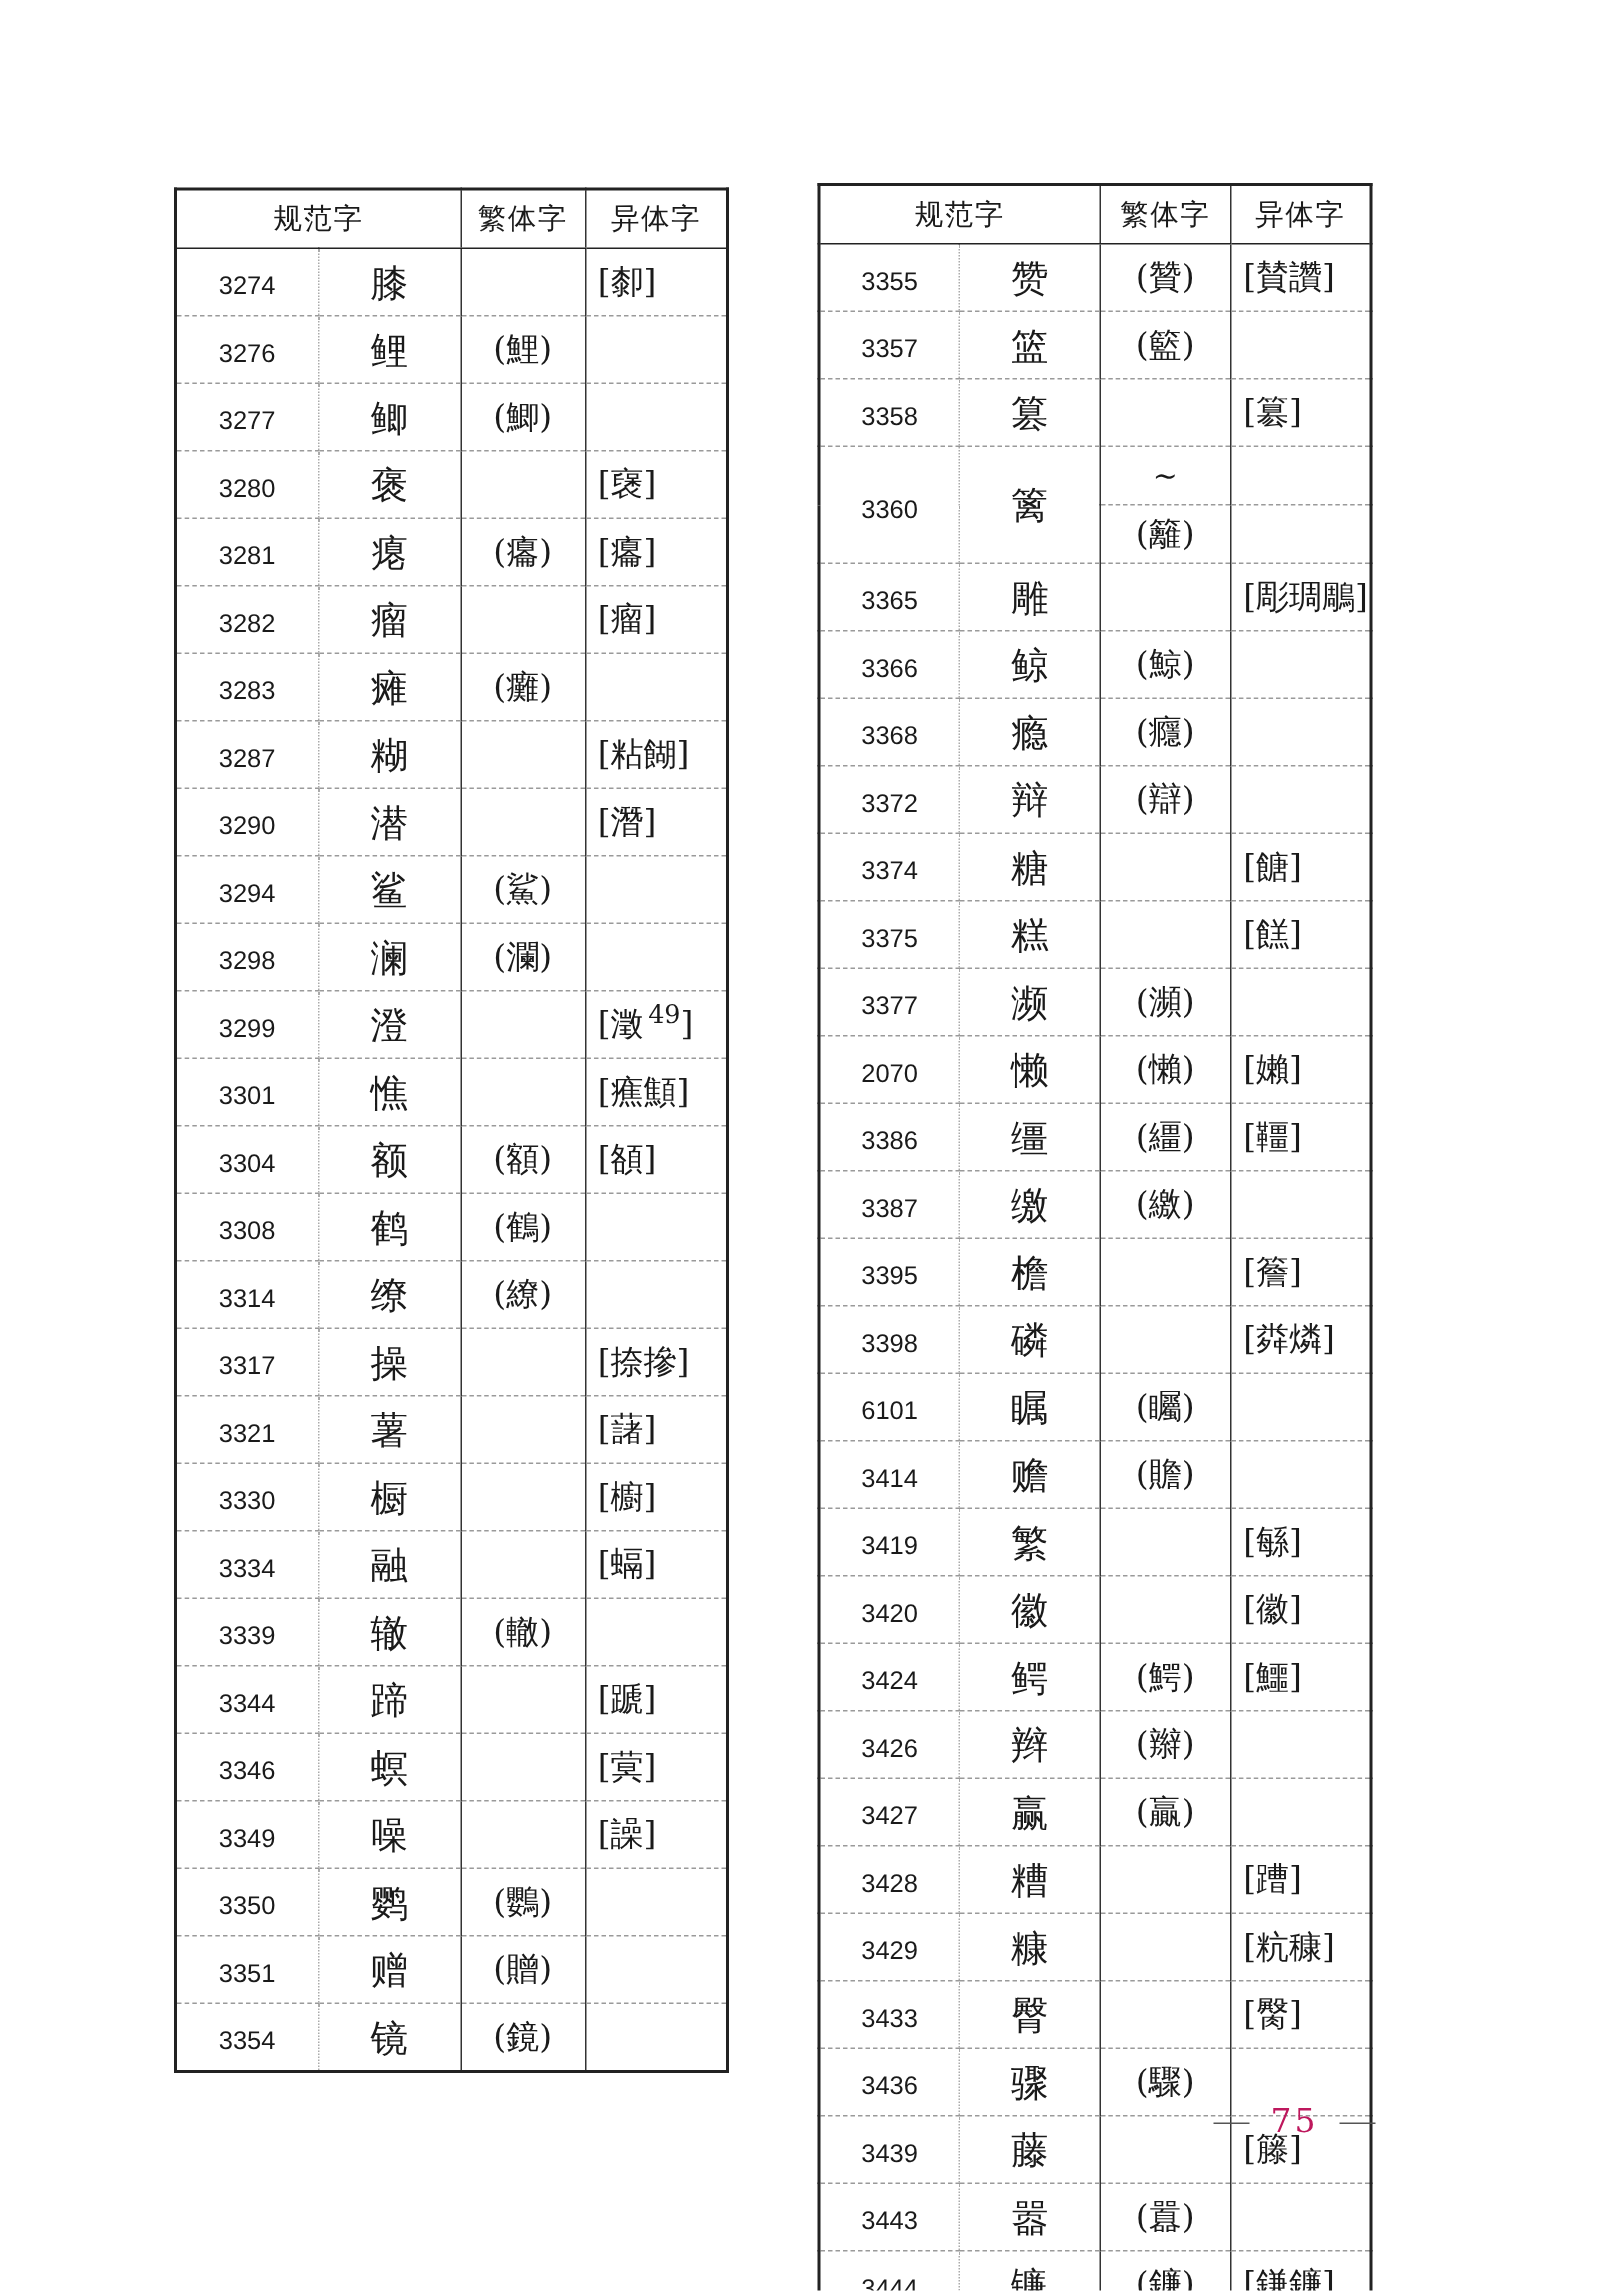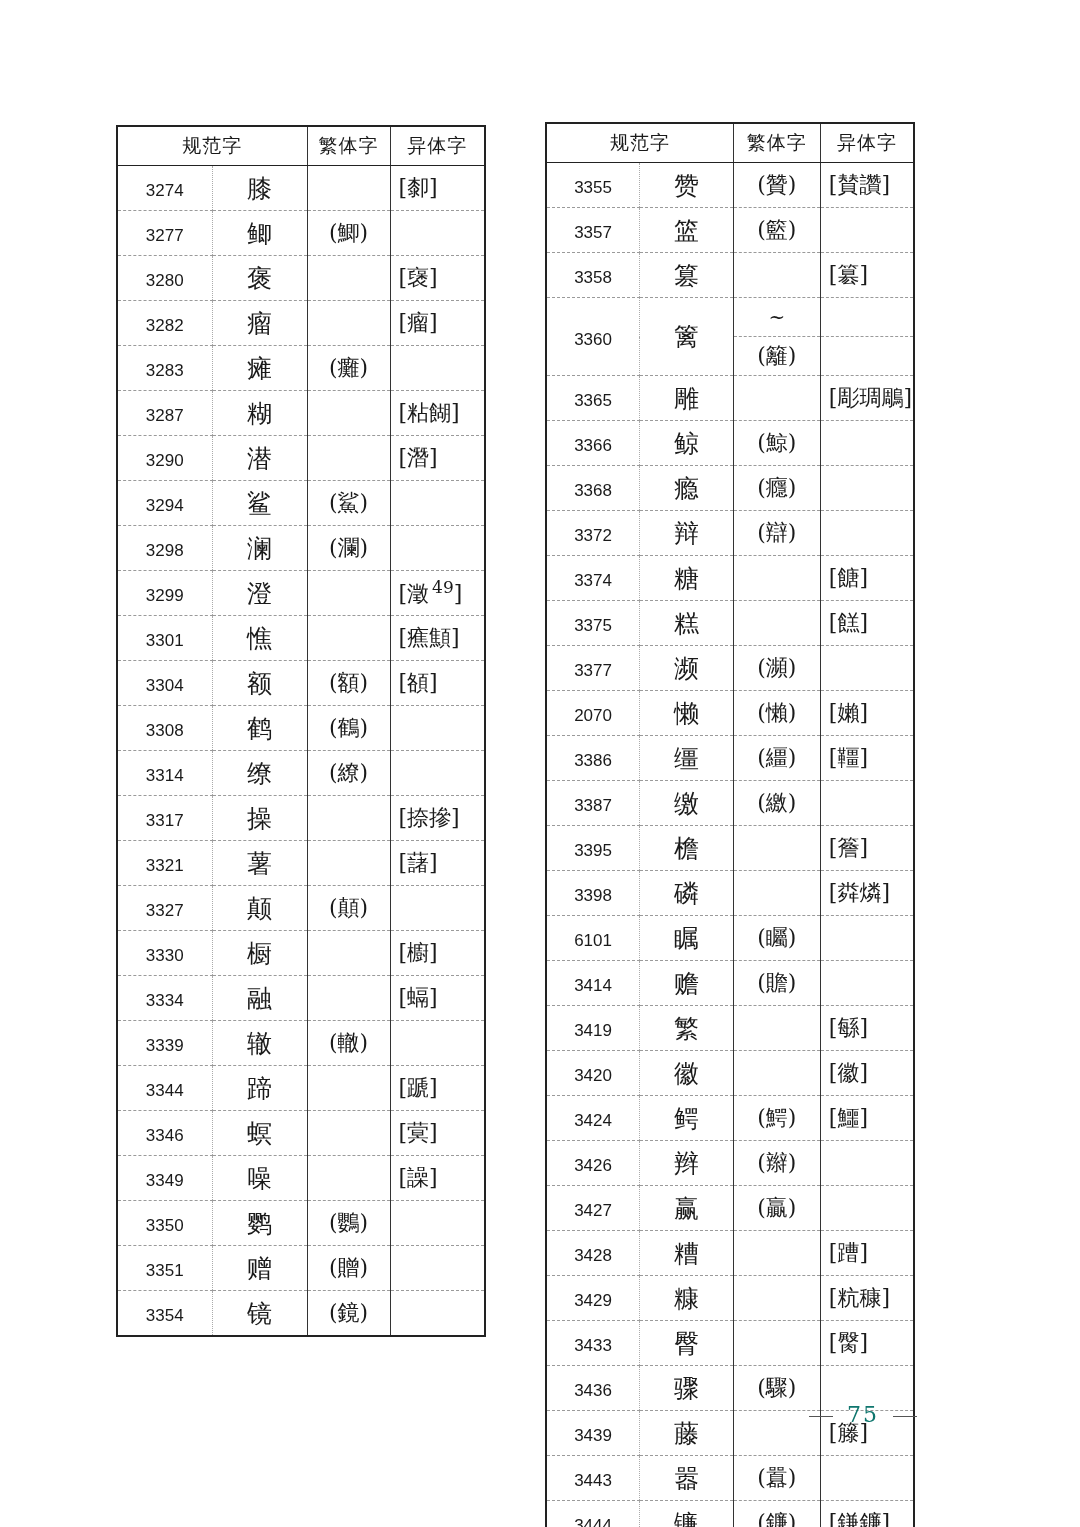--- a/index.html
+++ b/index.html
@@ -65,21 +65,21 @@
       padding-left: 8px !important;
     }
     .sup { font-size: 17px; vertical-align: super; margin-left: 3px; }
     .tilde-cell { font-size: 20px; }
     .sub-row td.col-trad { border-top: 1px dashed #9a9a9a; }
     .page-footer {
       position: absolute;
       left: 795px; top: 1402px;
       font-family: "DejaVu Serif", serif;
       font-size: 22px;
-      color: #0f766e;
+      color: #be185d;
       letter-spacing: 2px;
     }
     .page-footer .dash { display: inline-block; width: 24px; border-top: 1.5px solid #555; vertical-align: middle; margin: 0 14px; }
   </style>
 </head>
 <body>
 
 <table class="char-table left">
   <thead>
     <tr>
@@ -89,30 +89,42 @@
     </tr>
   </thead>
   <tbody id="left-body">
       <tr>
         <td class="col-num">3274</td>
         <td class="col-std">膝</td>
         <td class="col-trad"></td>
         <td class="col-var">[厀]</td>
       </tr>
       <tr>
+        <td class="col-num">3276</td>
+        <td class="col-std">鲤</td>
+        <td class="col-trad">(鯉)</td>
+        <td class="col-var"></td>
+      </tr>
+      <tr>
         <td class="col-num">3277</td>
         <td class="col-std">鲫</td>
         <td class="col-trad">(鯽)</td>
         <td class="col-var"></td>
       </tr>
       <tr>
         <td class="col-num">3280</td>
         <td class="col-std">褒</td>
         <td class="col-trad"></td>
         <td class="col-var">[襃]</td>
+      </tr>
+      <tr>
+        <td class="col-num">3281</td>
+        <td class="col-std">瘪</td>
+        <td class="col-trad">(癟)</td>
+        <td class="col-var">[癟]</td>
       </tr>
       <tr>
         <td class="col-num">3282</td>
         <td class="col-std">瘤</td>
         <td class="col-trad"></td>
         <td class="col-var">[瘤]</td>
       </tr>
       <tr>
         <td class="col-num">3283</td>
         <td class="col-std">瘫</td>
@@ -177,26 +189,20 @@
         <td class="col-num">3317</td>
         <td class="col-std">操</td>
         <td class="col-trad"></td>
         <td class="col-var">[捺摻]</td>
       </tr>
       <tr>
         <td class="col-num">3321</td>
         <td class="col-std">薯</td>
         <td class="col-trad"></td>
         <td class="col-var">[藷]</td>
-      </tr>
-      <tr>
-        <td class="col-num">3327</td>
-        <td class="col-std">颠</td>
-        <td class="col-trad">(顛)</td>
-        <td class="col-var"></td>
       </tr>
       <tr>
         <td class="col-num">3330</td>
         <td class="col-std">橱</td>
         <td class="col-trad"></td>
         <td class="col-var">[櫥]</td>
       </tr>
       <tr>
         <td class="col-num">3334</td>
         <td class="col-std">融</td>

